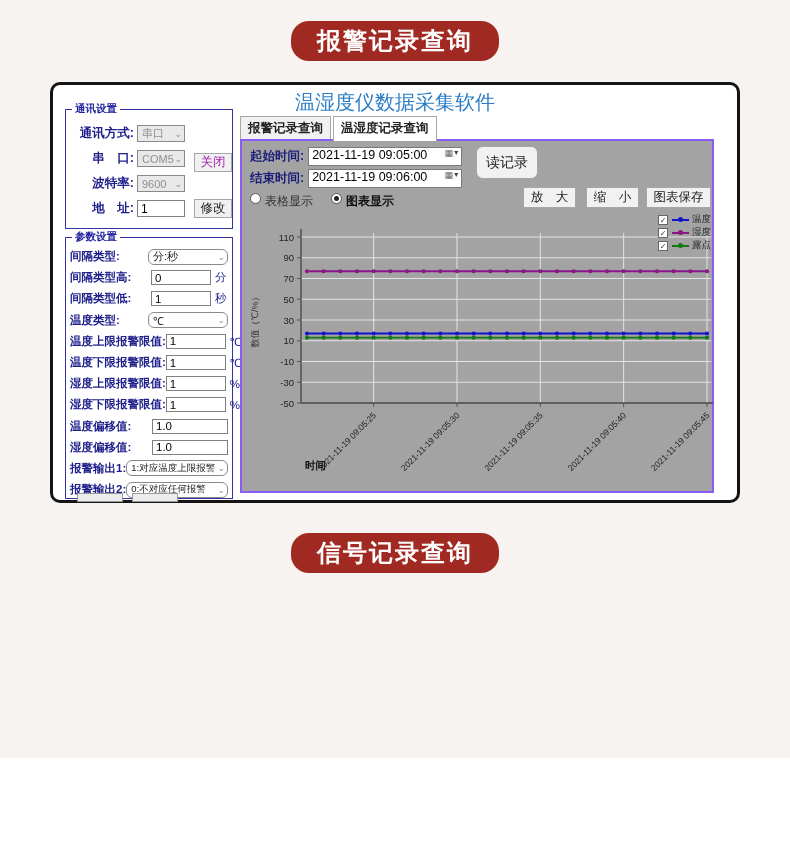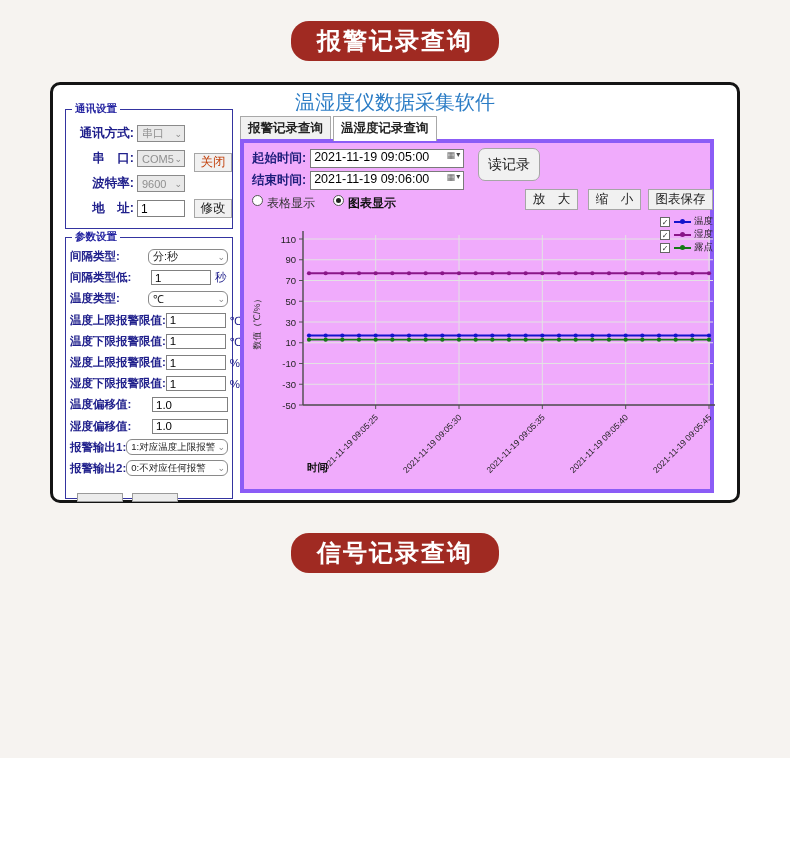--- a/index.html
+++ b/index.html
@@ -27,41 +27,41 @@
   .sel { background:#fff; border:1px solid #8a8a8a; height:17px; display:flex; align-items:center;
          justify-content:space-between; font-size:11px; padding:0 2px 0 4px; color:#222; }
   .sel .arr { font-size:9px; color:#8a8a8a; line-height:8px; }
   .sel.dis { background:#e9e9e9; color:#8f8f8f; }
   .csel { width:48px; margin-left:3px;text-align:right; }
   .cinput { width:48px; height:17px; margin-left:3px; border:1px solid #808080; font-size:12px; padding:0 3px;
             font-family:"Liberation Sans",sans-serif; }
   .btn { background:#f1f1f1; border:1px solid #a6a6a6; font-size:13px; color:#222; text-align:center;
          font-family:"Liberation Sans",sans-serif; cursor:default; }
   .sbtn { width:38px; height:19px; margin-left:9px; font-size:12.5px; }
-  .red-text { color:#c2410c;margin-top:8px; }
+  .red-text { color:#a21caf;margin-top:8px; }
 
   .params-box { left:12px; top:152px; width:168px; height:262px; }
   .params-rows { padding:8px 4px 0 4px; }
   .prow { display:flex; align-items:center; height:21.2px; }
   .plabel { font-size:11.5px; font-weight:600; color:#20208c; white-space:nowrap; }
   .pinput { width:60px; height:15px; border:1px solid #808080; font-size:11.5px; padding:0 3px;
             margin-left:auto; font-family:"Liberation Sans",sans-serif; }
   .pinput.wide { width:76px; }
   .psel { width:80px; margin-left:auto; height:16px;border-radius:6px; }
   .psel.outsel { width:106px; font-size:9.5px; }
   .unit { width:13px; font-size:11.5px; color:#20208c; margin-left:4px; }
   .unit.empty { width:0; margin:0; }
   .cutbtn { position:absolute; bottom:-2px; height:9px; width:46px; background:#ececec; border:1px solid #9a9a9a; }
 
   .tab-bar { position:absolute; left:187px; top:31px; display:flex; }
   .tab { border:1px solid #a8a8a8; border-bottom:none; padding:3px 7px 4px; font-size:12.5px; font-weight:600;
          color:#222; background:#f1f1f1; margin-right:2px; }
   .tab.active { background:#fff; position:relative; z-index:3; }
 
-  .panel { position:absolute; left:187px; top:54px; width:474px; height:354px; border:4px solid #8b5cf6; background:#f0abfc; }
+  .panel { position:absolute; left:187px; top:54px; width:474px; height:354px; border:2px solid #8b5cf6; background:#a3a3a3; }
   .qrow { position:absolute; left:8px; display:flex; align-items:center; }
   .qlabel { font-size:12.5px; font-weight:600; color:#1c1c7a; margin-right:4px; white-space:nowrap; }
   .dtbox { width:154px; height:19px; border:1px solid #7a7a7a; display:flex; align-items:flex-start;
            font-size:12.5px; padding:0 3px; background:#fff; }
   .dtbox .val { flex:1; }
   .dticon { font-size:9px; color:#666; } .dtarr { font-size:8px; color:#444; margin-left:1px; }
   .read-btn { position:absolute; left:234px; top:5px; width:62px; height:33px; font-size:14px;border-radius:7px; }
   .radio-row { position:absolute; left:8px; top:52px; display:flex; font-size:12px; color:#333; }
   .radio { width:11px; height:11px; border:1px solid #555; border-radius:50%; margin-right:4px; background:#fff;
            display:inline-flex; align-items:center; justify-content:center; }
@@ -127,20 +127,25 @@
     <div class="groupbox params-box">
       <span class="gb-legend">参数设置</span>
       <div class="params-rows">
           <div class="prow">
        <span class="plabel">间隔类型:</span>
        <div class="sel psel">
       <span>分:秒</span>
       <span class="arr">⌄</span>
             </div>
             <span class="unit empty"></span>
+          </div>
+          <div class="prow">
+       <span class="plabel">间隔类型高:</span>
+       <input class="pinput" value="0" style="">
+            <span class="unit">分</span>
           </div>
           <div class="prow">
        <span class="plabel">间隔类型低:</span>
        <input class="pinput" value="1" style="">
             <span class="unit">秒</span>
           </div>
           <div class="prow">
        <span class="plabel">温度类型:</span>
        <div class="sel psel">
       <span>℃</span>

